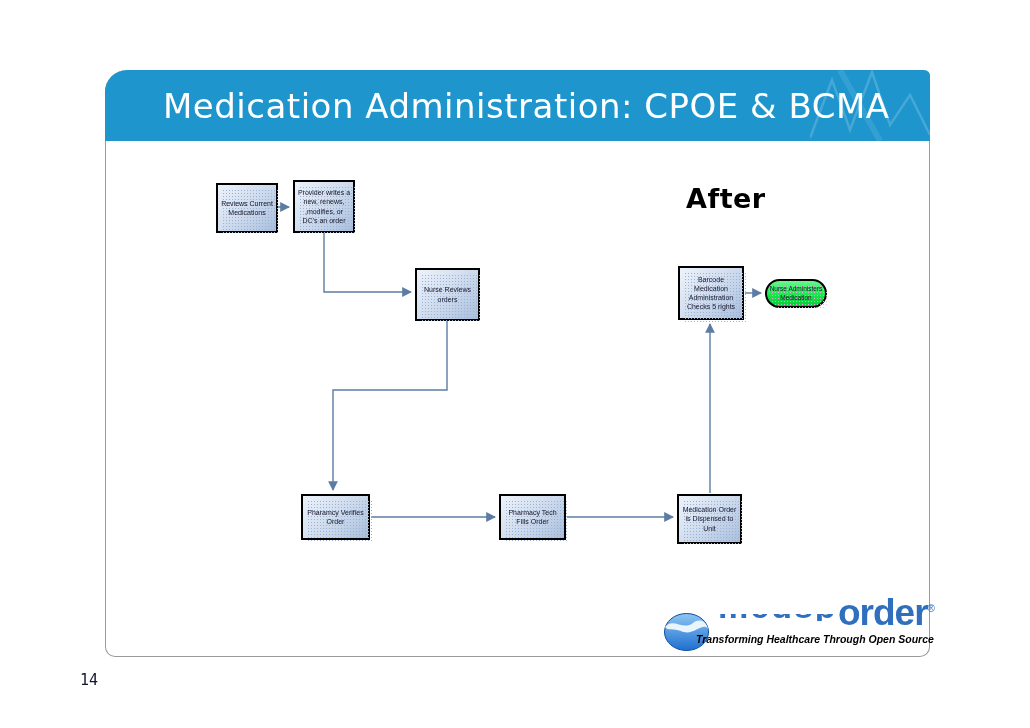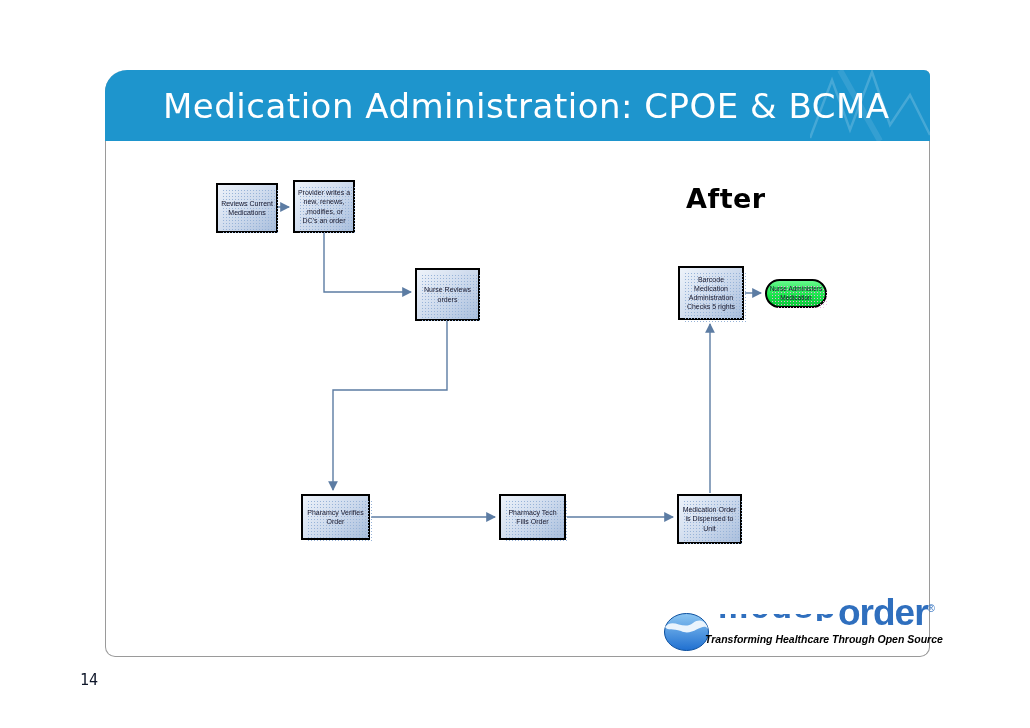--- a/index.html
+++ b/index.html
@@ -45,21 +45,21 @@
   
   .logo{position:absolute;left:660px;top:596px;width:262px;height:58px;z-index:3;}
   .sphere{position:absolute;left:3px;top:17px;}
   .medsp-clip{position:absolute;left:58px;top:18px;width:120px;height:7px;overflow:hidden;}
   .medsp-clip span{display:block;margin-top:-27px;font-size:34px;font-weight:bold;
          color:var(--logo-blue,#2f6fbe);letter-spacing:2px;}
   .here{position:absolute;left:178px;top:-4px;font-size:37px;font-weight:bold;
          color:var(--logo-blue,#2f6fbe);letter-spacing:-1px;}
   .here sup{font-size:10px;font-weight:normal;vertical-align:super;letter-spacing:0;}
   .tagline{position:absolute;left:36px;top:37px;width:222px;text-align:right;
-         font-size:10.5px;font-weight:bold;font-style:italic;color:#000;white-space:nowrap;margin-left:9px;}
+         font-size:10.5px;font-weight:bold;font-style:italic;color:#000;white-space:nowrap;}
 
   .pagenum{position:absolute;left:80px;top:671px;font-size:15px;color:#0f172a;
          font-family:"DejaVu Sans Mono","Liberation Mono",monospace;}
 </style>
 </head>
 <body style="--accent-blue: #1e95cd; --connector-blue: #5c7ca3; --shadow-blue: #97b3d8; --shadow-pink: #eea6df; --terminator-green: #16e348; --logo-blue: #2f6fbe;">
 
 <div class="stage">
 
   <div class="panel"></div>

